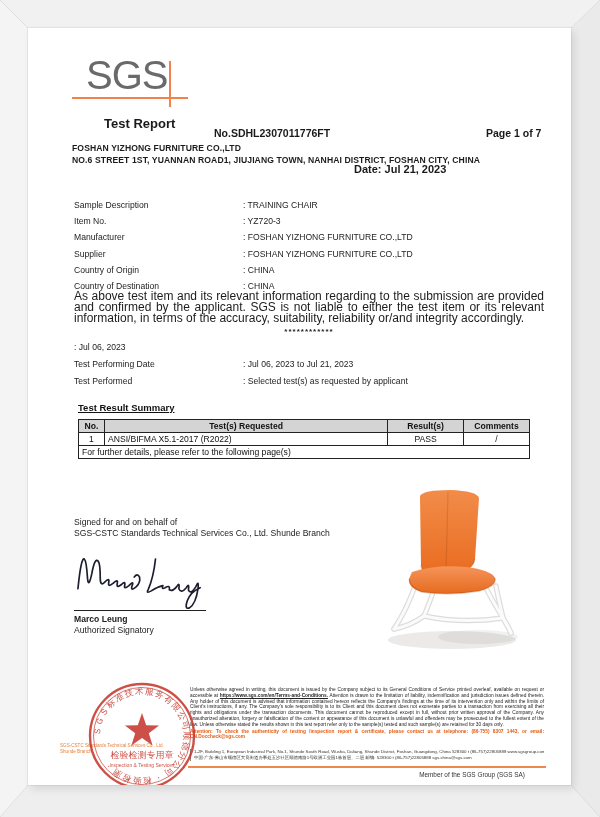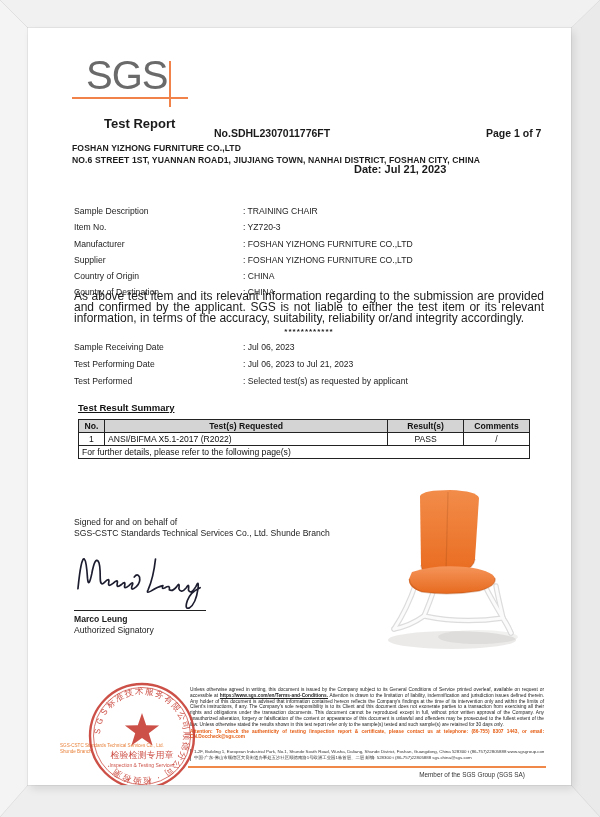--- a/index.html
+++ b/index.html
@@ -17,21 +17,21 @@
   .logo-vline { position:absolute; left:141px; top:33px; width:2px; height:46px; background:#f0824a; }
   
   .hdr { position:absolute; top:88px; color:#1a1a1a; font-weight:bold; }
   .hdr-title { left:76px; font-size:13px; }
   .hdr-no { left:186px; font-size:10.5px; top:99px; }
   .hdr-date { left:326px; font-size:11px; top:91px;margin-top:44px; }
   .hdr-page { left:458px; font-size:10.5px; top:99px; }
   .company { position:absolute; left:44px; top:115px; font-size:8.6px; line-height:11.5px; color:#1c1c1c; font-weight:bold; letter-spacing:0.1px; }
   
   .fields { position:absolute; left:46px; top:172px; width:470px; font-size:8.6px; color:#1c1c1c; }
-  .frow { display:flex; height:16.2px; align-items:flex-end; }
+  .frow { display:flex; height:16.2px; align-items:flex-start; }
   .flabel { width:169px; flex:none; }
   .fvalue { flex:1; }
   .para { position:absolute; left:46px; top:263px; width:470px; font-size:12px; line-height:11px; color:#1c1c1c; text-align:justify; }
   .stars { position:absolute; left:46px; top:299px; width:470px; text-align:center; font-size:8px; font-weight:bold; letter-spacing:1px; color:#1c1c1c; }
   .dates { position:absolute; left:46px; top:314px; width:470px; font-size:8.6px; color:#1c1c1c; }
   .drow { display:flex; height:17px; }
   
   .sum-title { position:absolute; left:50px; top:374px; width:452px; text-align:left; font-size:9.5px; font-weight:bold; text-decoration:underline; color:#111; }
   table.sum { position:absolute; left:50px; top:391px; width:452px; border-collapse:collapse; font-size:8.6px; color:#111; }
   table.sum th, table.sum td { border:1px solid #222; padding:1px 3px; }
@@ -115,21 +115,20 @@
           <span class="flabel">Country of Destination</span>
           <span class="fvalue">: CHINA</span>
         </div>
     </div>
 
     <div class="para">As above test item and its relevant information regarding to the submission are provided and confirmed by the applicant. SGS is not liable to either the test item or its relevant information, in terms of the accuracy, suitability, reliability or/and integrity accordingly.</div>
     <div class="stars">************</div>
 
     <div class="dates">
       <div class="drow">
-          <span class="flabel">Sample Receiving Date</span>
           <span class="fvalue">: Jul 06, 2023</span>
         </div>
       <div class="drow">
           <span class="flabel">Test Performing Date</span>
           <span class="fvalue">: Jul 06, 2023 to Jul 21, 2023</span>
         </div>
       <div class="drow">
           <span class="flabel">Test Performed</span>
           <span class="fvalue">: Selected test(s) as requested by applicant</span>
         </div>

